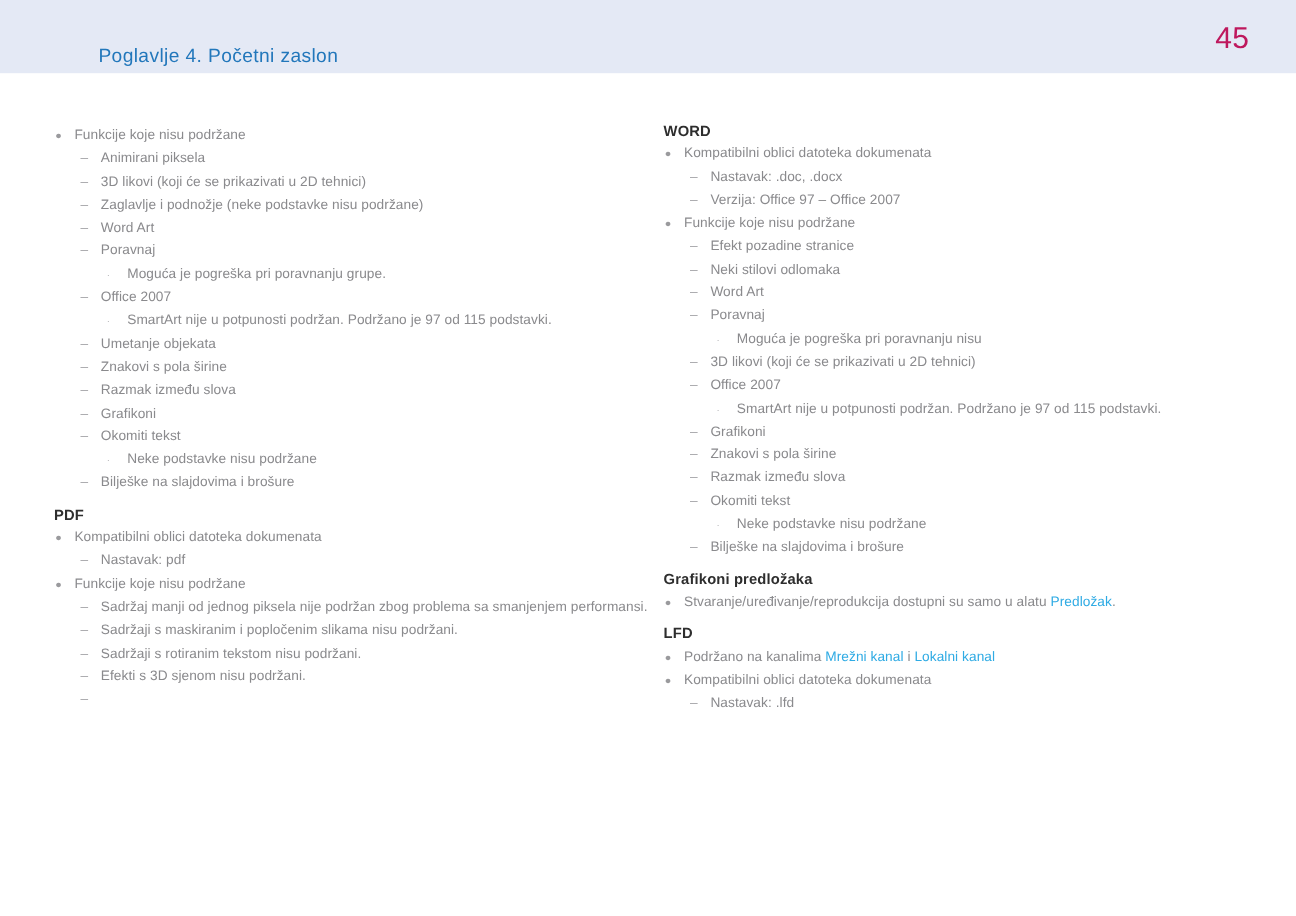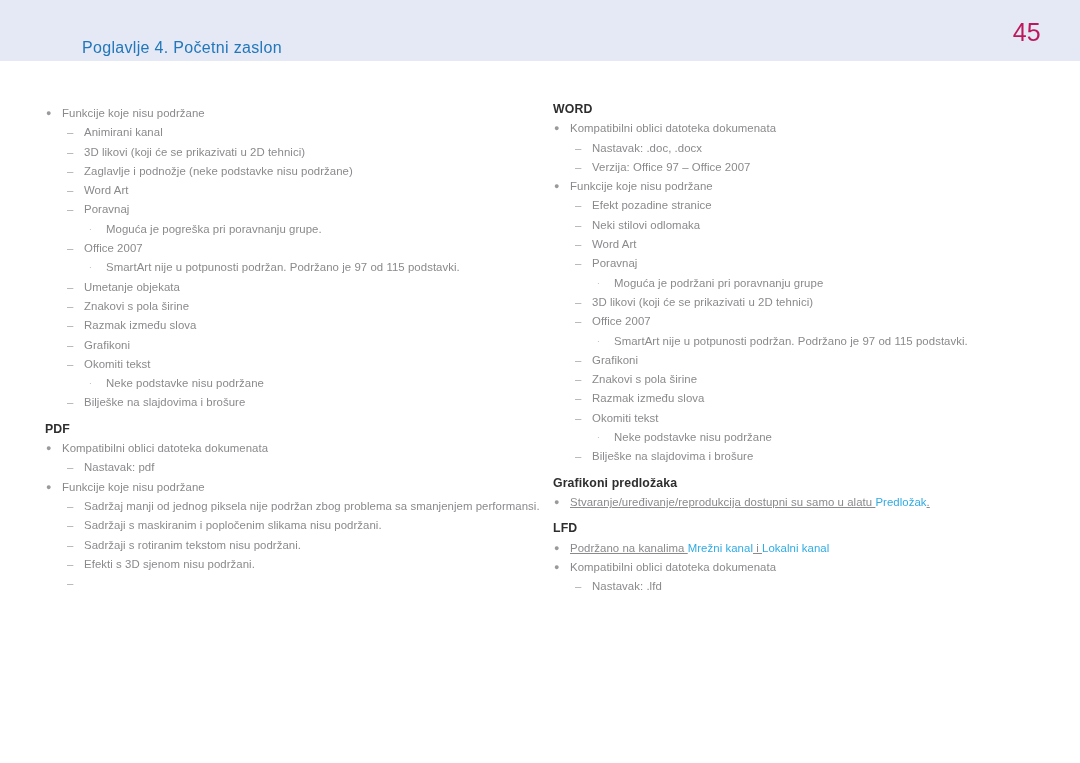--- a/index.html
+++ b/index.html
@@ -96,38 +96,38 @@
   .lvl2 .marker    { left: 22px; font-size: 11.4px; line-height: 19.3px; color: #a6a6a9; }
   
   .lvl3            { padding-left: 61px; }
   .lvl3 .marker    { left: 44px; font-size: 8px;  line-height: 19.3px; color: #b4b4b7; }
 
   
   .link {
     color: #2fabe4;
     text-decoration: none;
   }
-  .plain { color: #8a8a8d; text-decoration: underline; }
+  .plain { color: #8a8a8d; }
 
   
   .block + .block { margin-top: 0; }
 </style>
 </head>
 <body>
 
 <div id="page-header">
   <div id="header-chapter">Poglavlje 4. Početni zaslon</div>
   <div id="header-pagenum">45</div>
 </div>
 
 <div id="content">
   <div class="column" id="column-left" style="padding-top: 43px;">
       <div class="block">
         <div class="item lvl1"><span class="marker">●</span><span class="txt">Funkcije koje nisu podržane</span></div>
-        <div class="item lvl2"><span class="marker">–</span><span class="txt">Animirani kanal</span></div>
+        <div class="item lvl2"><span class="marker">–</span><span class="txt">Animirani piksela</span></div>
         <div class="item lvl2"><span class="marker">–</span><span class="txt">3D likovi (koji će se prikazivati u 2D tehnici)</span></div>
         <div class="item lvl2"><span class="marker">–</span><span class="txt">Zaglavlje i podnožje (neke podstavke nisu podržane)</span></div>
         <div class="item lvl2"><span class="marker">–</span><span class="txt">Word Art</span></div>
         <div class="item lvl2"><span class="marker">–</span><span class="txt">Poravnaj</span></div>
         <div class="item lvl3"><span class="marker">·</span><span class="txt">Moguća je pogreška pri poravnanju grupe.</span></div>
         <div class="item lvl2"><span class="marker">–</span><span class="txt">Office 2007</span></div>
         <div class="item lvl3"><span class="marker">·</span><span class="txt">SmartArt nije u potpunosti podržan. Podržano je 97 od 115 podstavki.</span></div>
         <div class="item lvl2"><span class="marker">–</span><span class="txt">Umetanje objekata</span></div>
         <div class="item lvl2"><span class="marker">–</span><span class="txt">Znakovi s pola širine</span></div>
         <div class="item lvl2"><span class="marker">–</span><span class="txt">Razmak između slova</span></div>
@@ -152,21 +152,21 @@
       <div class="block">
         <div class="section-heading">WORD</div>
         <div class="item lvl1"><span class="marker">●</span><span class="txt">Kompatibilni oblici datoteka dokumenata</span></div>
         <div class="item lvl2"><span class="marker">–</span><span class="txt">Nastavak: .doc, .docx</span></div>
         <div class="item lvl2"><span class="marker">–</span><span class="txt">Verzija: Office 97 – Office 2007</span></div>
         <div class="item lvl1"><span class="marker">●</span><span class="txt">Funkcije koje nisu podržane</span></div>
         <div class="item lvl2"><span class="marker">–</span><span class="txt">Efekt pozadine stranice</span></div>
         <div class="item lvl2"><span class="marker">–</span><span class="txt">Neki stilovi odlomaka</span></div>
         <div class="item lvl2"><span class="marker">–</span><span class="txt">Word Art</span></div>
         <div class="item lvl2"><span class="marker">–</span><span class="txt">Poravnaj</span></div>
-        <div class="item lvl3"><span class="marker">·</span><span class="txt">Moguća je podržani pri poravnanju grupe</span></div>
+        <div class="item lvl3"><span class="marker">·</span><span class="txt">Moguća je pogreška pri poravnanju nisu</span></div>
         <div class="item lvl2"><span class="marker">–</span><span class="txt">3D likovi (koji će se prikazivati u 2D tehnici)</span></div>
         <div class="item lvl2"><span class="marker">–</span><span class="txt">Office 2007</span></div>
         <div class="item lvl3"><span class="marker">·</span><span class="txt">SmartArt nije u potpunosti podržan. Podržano je 97 od 115 podstavki.</span></div>
         <div class="item lvl2"><span class="marker">–</span><span class="txt">Grafikoni</span></div>
         <div class="item lvl2"><span class="marker">–</span><span class="txt">Znakovi s pola širine</span></div>
         <div class="item lvl2"><span class="marker">–</span><span class="txt">Razmak između slova</span></div>
         <div class="item lvl2"><span class="marker">–</span><span class="txt">Okomiti tekst</span></div>
         <div class="item lvl3"><span class="marker">·</span><span class="txt">Neke podstavke nisu podržane</span></div>
         <div class="item lvl2"><span class="marker">–</span><span class="txt">Bilješke na slajdovima i brošure</span></div>
       </div>

